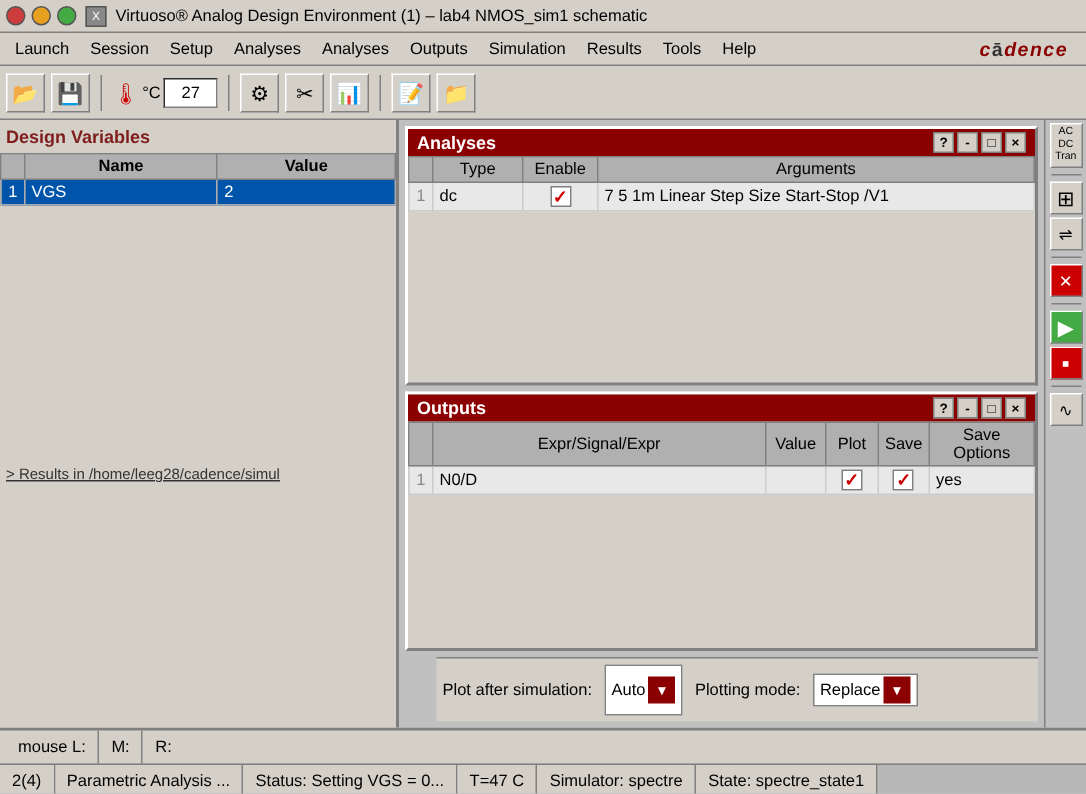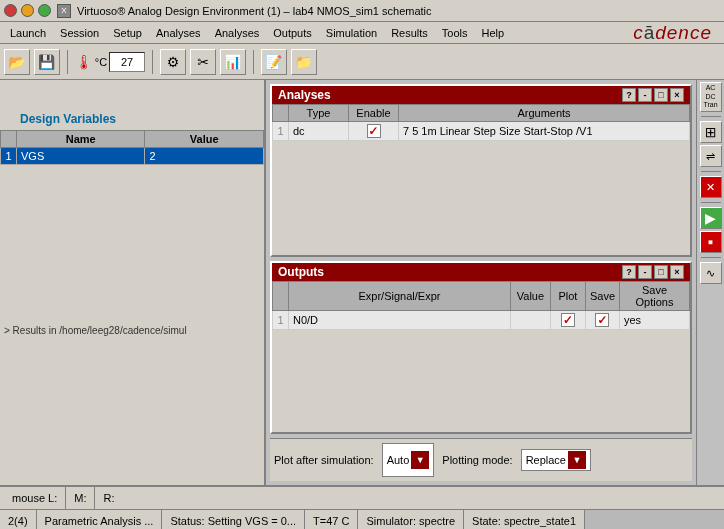--- a/index.html
+++ b/index.html
@@ -65,22 +65,22 @@
       display: flex;
       gap: 2px;
     }
     .menu-item {
       padding: 2px 6px;
       cursor: pointer;
       font-size: 11px;
       color: #000;
     }
     .cadence-logo {
-      font-size: 19px;
-      font-weight: normal;
+      font-size: 13px;
+      font-weight: bold;
       color: #8b0000;
       letter-spacing: 1px;
       padding-right: 8px;
       font-style: italic;
     }
     .cadence-logo span { color: #333; font-style: normal; }
 
     
     .toolbar {
       background: #d4d0c8;
@@ -121,23 +121,22 @@
     .left-panel {
       width: 266px;
       background: #d4d0c8;
       border-right: 2px solid #808080;
       display: flex;
       flex-direction: column;
     }
     .panel-title {
       font-size: 12px;
       font-weight: bold;
-      padding: 4px 20px;
-      color: #0369a1;
-      margin-top: 28px;
+      padding: 4px 4px;
+      color: #7f1d1d;
     }
     .dv-table {
       width: 100%;
       border-collapse: collapse;
       font-size: 11px;
     }
     .dv-table th {
       background: #b0b0b0;
       border: 1px solid #808080;
       padding: 2px 0;
@@ -149,20 +148,21 @@
     }
     .dv-table tr:nth-child(even) td { background: #e8e8e8; }
     .dv-table tr:nth-child(odd) td { background: #f0f0f0; }
     .row-num { color: #888; width: 16px; text-align: center; }
     .log-area {
       flex: 1;
       padding: 4px;
       font-size: 10px;
       color: #333;
       overflow: hidden;
+      text-decoration: underline;
     }
 
     
     .sub-panel {
       background: #d4d0c8;
       border: 2px solid #808080;
       border-top-color: #fff;
       border-left-color: #fff;
       display: flex;
       flex-direction: column;
@@ -221,20 +221,21 @@
     .outputs-panel { flex: 1; min-height: 120px; }
 
     
     .bottom-bar {
       display: flex;
       align-items: center;
       gap: 8px;
       padding: 4px;
       background: #d4d0c8;
       border-top: 1px solid #808080;
+      margin-left: 21px;
     }
     .bb-label { font-size: 11px; }
     .dropdown-btn {
       background: #8b0000;
       color: white;
       width: 18px; height: 18px;
       display: flex; align-items: center; justify-content: center;
       font-size: 9px;
       cursor: pointer;
     }

